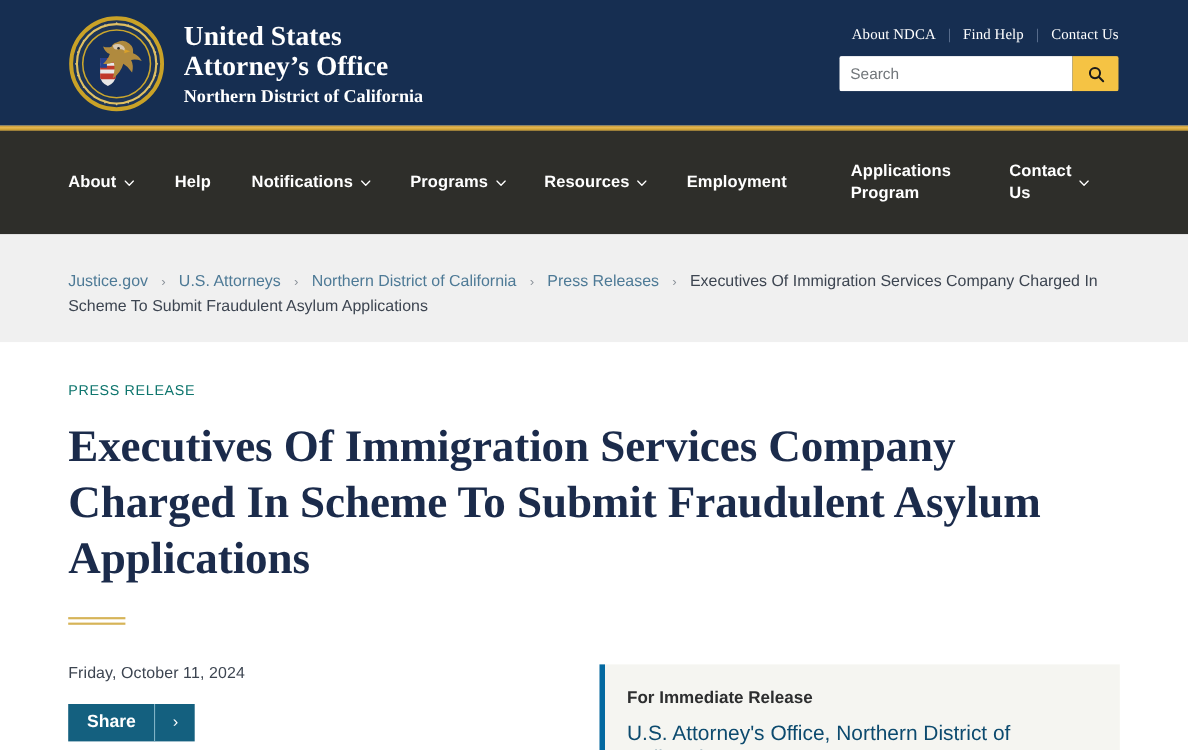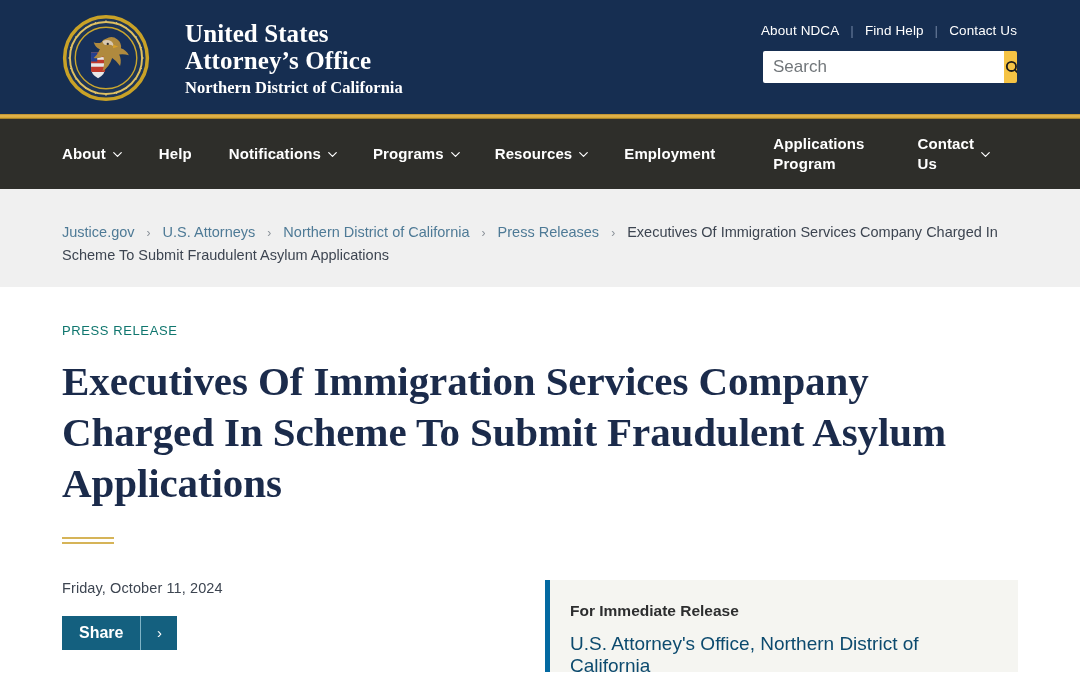--- a/index.html
+++ b/index.html
@@ -16,21 +16,21 @@
     position: relative;
     height: 114px;
     background: #162e51;
     width: 100%;
   }
   .brand {
     position: absolute;
     left: 62px; top: 14px;
     display: flex;
     align-items: center;
-    gap: 35px;
+    gap: 17px;
   }
   .seal {
     width: 88px; height: 88px;
     flex: 0 0 88px;
     display: block;
   }
   .brand-text {
     color: #ffffff;
     font-family: "Liberation Serif", serif;
     line-height: 1.06;
@@ -50,20 +50,21 @@
   }
 
   .util-links {
     position: absolute;
     right: 63px; top: 23px;
     display: flex;
     align-items: center;
     font-size: 13.5px;
     color: #ffffff;
     letter-spacing: .1px;
+    font-family: Liberation Serif, serif;
   }
   .util-links a {
     color: #ffffff;
     text-decoration: none;
     white-space: nowrap;
   }
   .util-sep {
     color: #6b7f9e;
     margin: 0 11px;
     font-weight: 300;
@@ -76,21 +77,21 @@
     width: 254px; height: 32px;
     border-radius: 2px;
     overflow: hidden;
   }
   .search-input {
     flex: 1;
     border: none;
     outline: none;
     background: #ffffff;
     font-family: "Liberation Sans", sans-serif;
-    font-size: 17px;
+    font-size: 14px;
     color: #3d4551;
     padding: 0 10px;
   }
   .search-input::placeholder { color: #71767a; }
   .search-btn {
     width: 42px;
     background: #f5c344;
     border: none;
     cursor: pointer;
     display: flex;
@@ -102,21 +103,21 @@
   
   .gold-rule {
     height: 5px;
     background: #d4a22c;
     background: linear-gradient(to bottom, #b98c27 0%, #e3b551 35%, #d8a938 70%, #8f6e22 100%);
     width: 100%;
   }
 
   
   .main-nav {
-    height: 70px;
+    height: 94px;
     background: #2e2e2a;
     width: 100%;
     display: flex;
     align-items: center;
     padding-left: 62px;
   }
   .nav-item {
     color: #ffffff;
     font-size: 15px;
     font-weight: 700;

